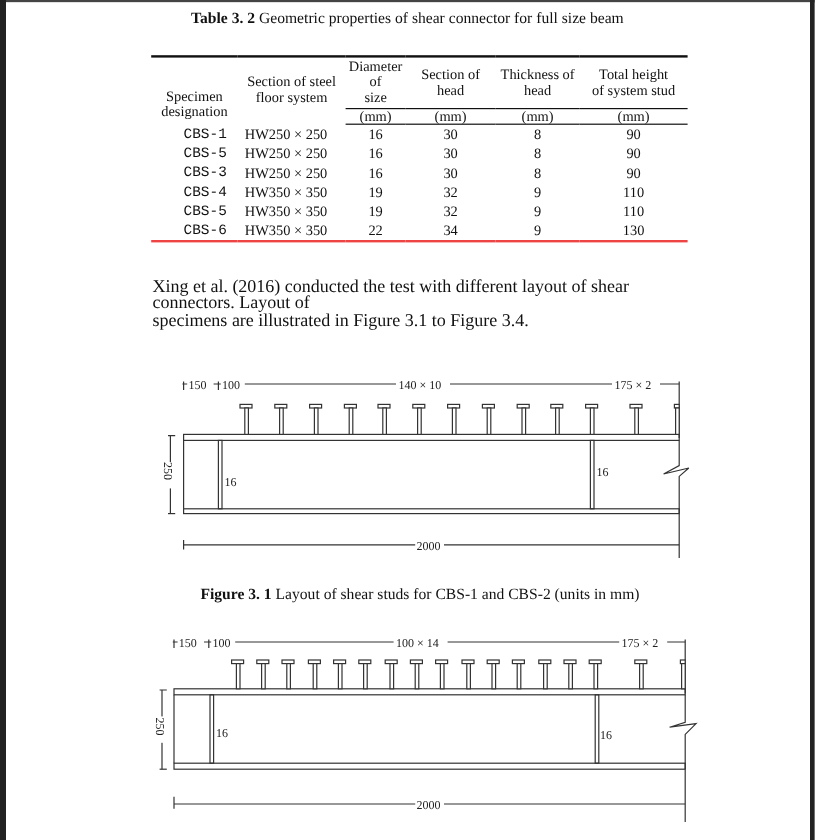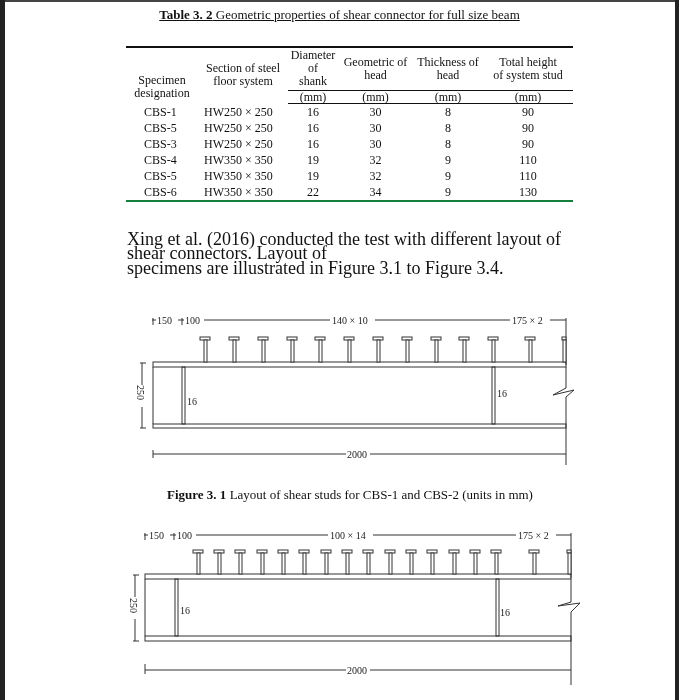--- a/index.html
+++ b/index.html
@@ -26,21 +26,20 @@
     }
     .page {
       position: absolute; left: 5px; top: 2px; width: 670px; height: 698px; background: #ffffff;
     }
     .table-caption {
       position: absolute;
       left: 0; width: 679px;
       top: 7px;
       text-align: center;
       font-size: 13px;
-      text-decoration: underline;
     }
     .table-caption b { font-weight: bold; }
 
     table.props {
       position: absolute;
       left: 126px;
       top: 46px;
       width: 447px;
       border-collapse: collapse;
       font-size: 12px;
@@ -60,29 +59,29 @@
       line-height: 16px;
     }
     table.props tr.hdr th { padding-top: 1px; padding-bottom: 2px; }
     table.props tr.units th {
       border-top: 1.5px solid #111;
       border-bottom: 1.5px solid #111;
       height: 12px;
       line-height: 12px;
     }
     table.props thead tr.hdr { border-top: 2px solid #111; }
-    table.props tbody tr:last-child td { border-bottom: 2px solid #15803d; }
-    table.props td.left { text-align: left; padding-left: 18px; }
+    table.props tbody tr:last-child td { border-bottom: 2px solid #ef4444; }
+    table.props td.left { text-align: center; padding-left: 18px; font-family: Liberation Mono, monospace; }
     table.props td.sec { text-align: left; padding-left: 6px; }
 
     .para {
       position: absolute;
       left: 127px;
       width: 460px;
-      font-size: 18px;
+      font-size: 15px;
       line-height: 14px;
     }
     .fig-caption {
       position: absolute;
       left: 0; width: 700px;
       text-align: center;
       font-size: 13px;
     }
     svg.drawing {
       position: absolute;
@@ -120,24 +119,24 @@
         <div>Specimen</div>
         <div>designation</div>
       </th>
       <th rowspan="2" style="vertical-align:middle;">
         <div>Section of steel</div>
         <div>floor system</div>
       </th>
       <th>
         <div>Diameter</div>
         <div>of</div>
-        <div>shank</div>
+        <div>size</div>
       </th>
       <th>
-        <div>Geometric of</div>
+        <div>Section of</div>
         <div>head</div>
       </th>
       <th>
         <div>Thickness of</div>
         <div>head</div>
       </th>
       <th>
         <div>Total height</div>
         <div>of system stud</div>
       </th>

